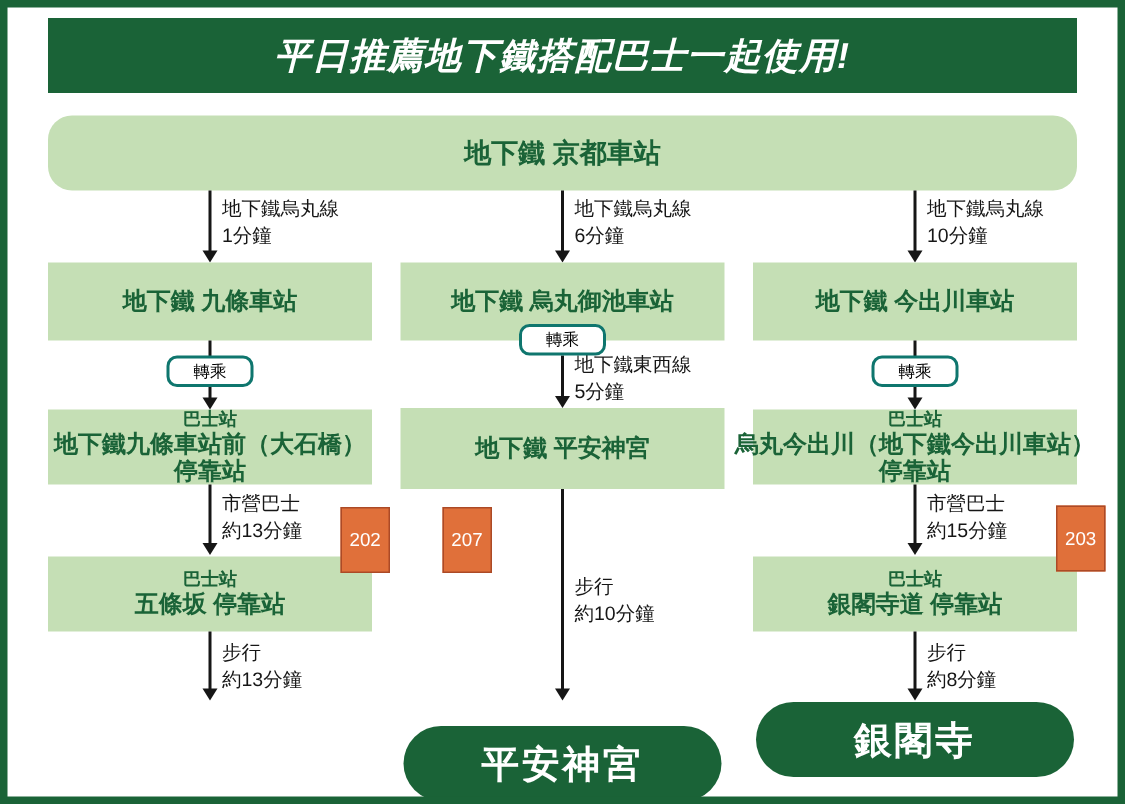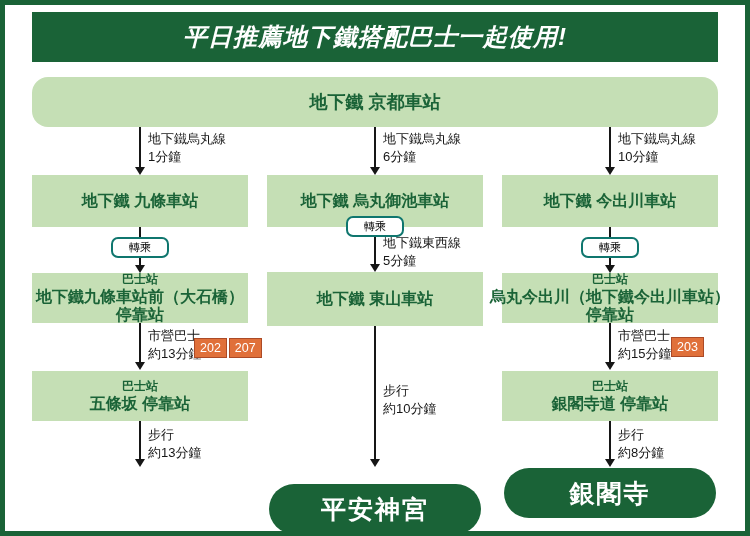--- a/index.html
+++ b/index.html
@@ -72,21 +72,21 @@
     display:flex;align-items:center;justify-content:center;
     z-index:5;
   }
   .badge-row{
     position:absolute;display:flex;gap:2px;z-index:4;
   }
   .route-badge{
     background:var(--badge-orange);
     border:1px solid var(--badge-border);
     color:#fff;font-size:12.5px;
-    padding:2px 5px;line-height:14px;
+    padding:14px 5px;line-height:14px;margin-left:33px;
   }
   .pill{
     position:absolute;width:212px;height:50px;border-radius:25px;
     background:var(--dark-green);
     color:#fff;font-weight:bold;font-size:25px;
     display:flex;align-items:center;justify-content:center;
     letter-spacing:2px;
   }
 </style>
 </head>
@@ -147,21 +147,21 @@
     <div class="nowrap">地下鐵 烏丸御池車站</div>
   </div>
   <div class="transfer" style="left:346px;top:216px">轉乘</div>
   <div class="vline" style="left:374px;top:237px;height:28px"></div>
   <div class="ahead" style="left:370px;top:264px"></div>
   <div class="leg-label" style="left:383px;top:234px">
     <div>地下鐵東西線</div>
     <div>5分鐘</div>
   </div>
   <div class="station" style="left:267px;top:272px;height:54px">
-    <div class="nowrap">地下鐵 東山車站</div>
+    <div class="nowrap">地下鐵 平安神宮</div>
   </div>
   <div class="vline" style="left:374px;top:326px;height:134px"></div>
   <div class="ahead" style="left:370px;top:459px"></div>
   <div class="leg-label" style="left:383px;top:382px">
     <div>步行</div>
     <div>約10分鐘</div>
   </div>
   <div class="pill" style="left:269px;top:484px">平安神宮</div>
 
   <div class="vline" style="left:609px;top:127px;height:41px"></div>

